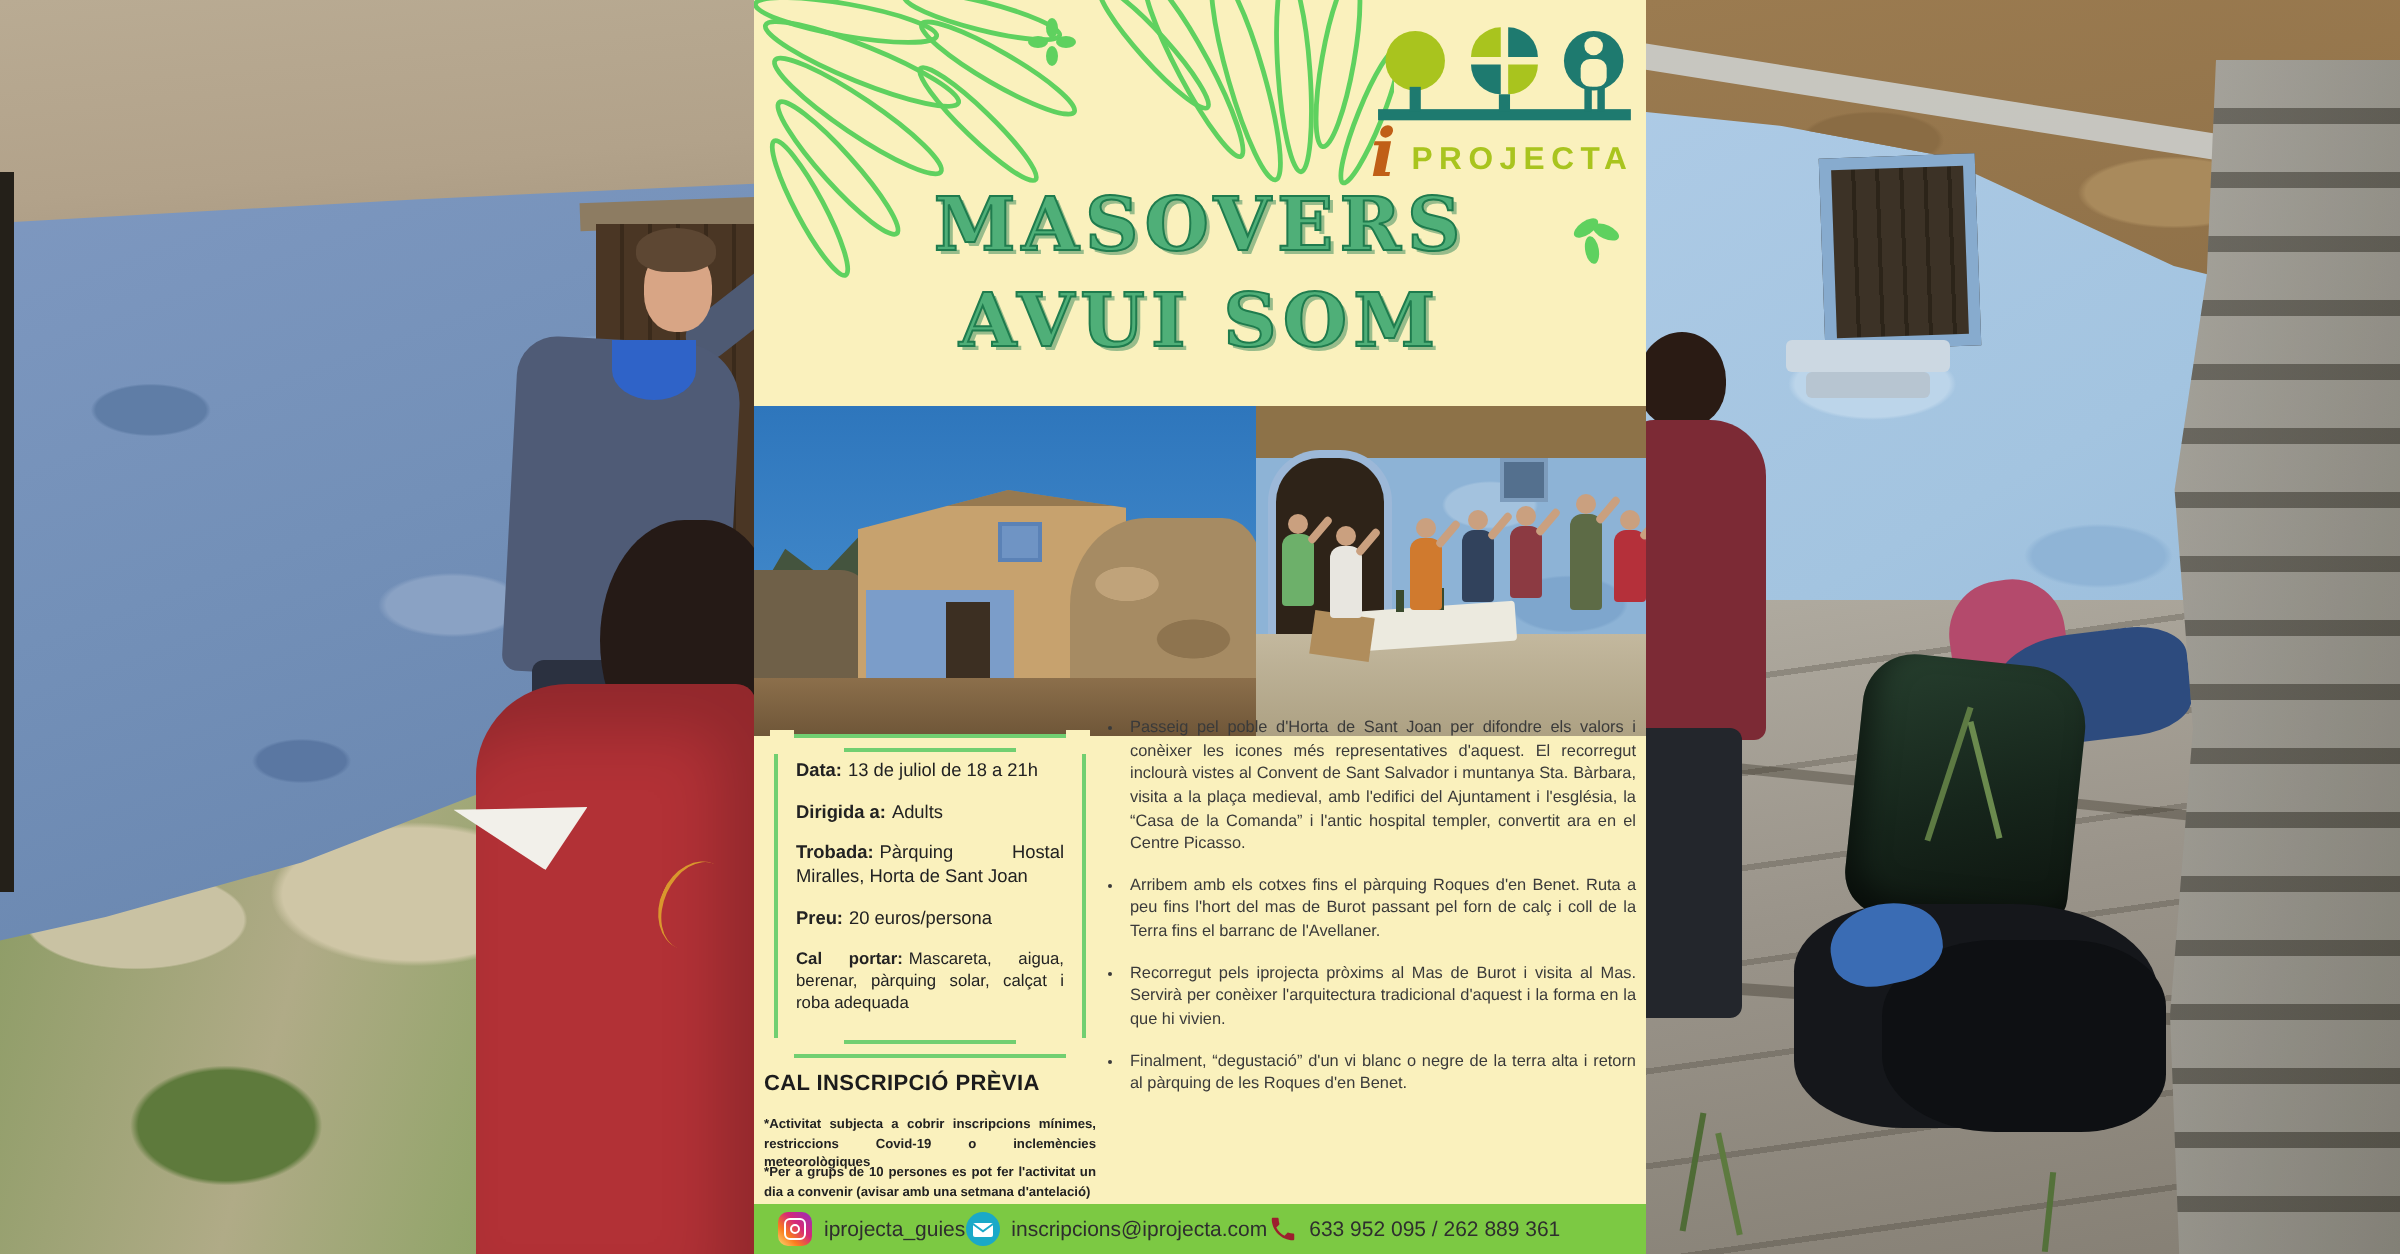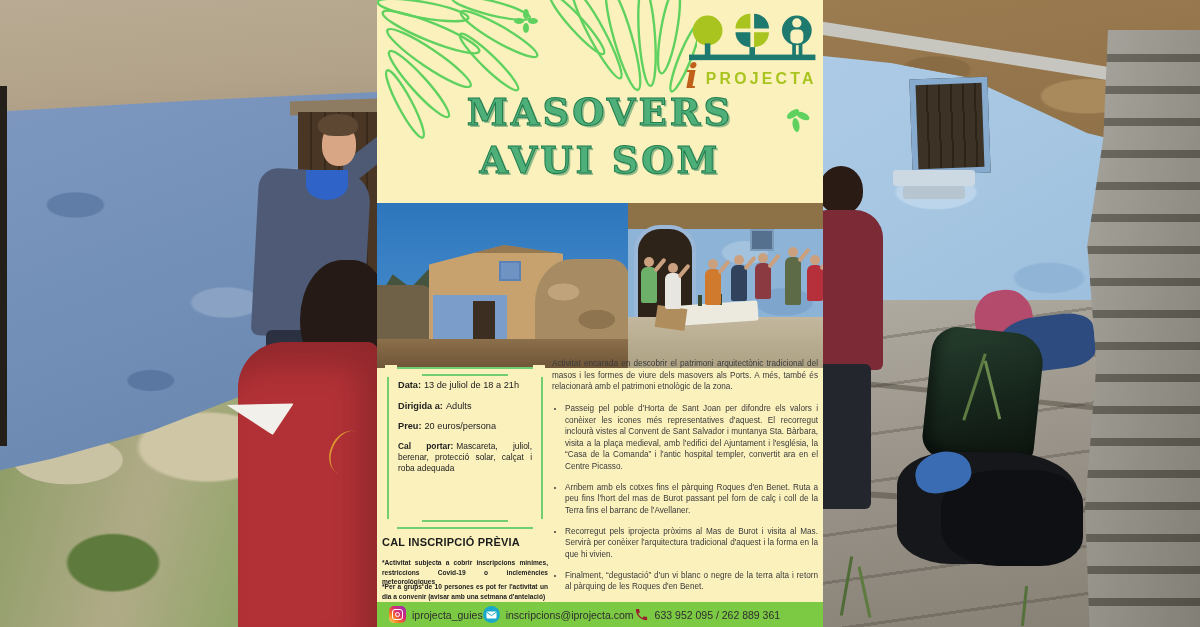--- a/index.html
+++ b/index.html
@@ -374,33 +374,35 @@
       <div class="corner c-tr"></div>
       <div class="corner c-bl"></div>
       <div class="corner c-br"></div>
       <div class="info-row">
         <span class="lbl">Data:</span><span>13 de juliol de 18 a 21h</span>
       </div>
       <div class="info-row">
         <span class="lbl">Dirigida a:</span><span>Adults</span>
       </div>
       <div class="info-row">
+        <span class="lbl">Trobada:</span><span>Pàrquing Hostal Miralles, Horta de Sant Joan</span>
+      </div>
+      <div class="info-row">
         <span class="lbl">Preu:</span><span>20 euros/persona</span>
       </div>
       <div class="info-row small">
-        <span class="lbl">Cal portar:</span><span>Mascareta, juliol, berenar, protecció solar, calçat i roba adequada</span>
+        <span class="lbl">Cal portar:</span><span>Mascareta, aigua, berenar, pàrquing solar, calçat i roba adequada</span>
       </div>
     </div>
 
     <div class="abs insc-head">CAL INSCRIPCIÓ PRÈVIA</div>
     <div class="abs insc-note1">*Activitat subjecta a cobrir inscripcions mínimes, restriccions Covid-19 o inclemències meteorològiques</div>
     <div class="abs insc-note2">*Per a grups de 10 persones es pot fer l'activitat un dia a convenir (avisar amb una setmana d'antelació)</div>
 
     <div class="abs desc">
-      <p>Activitat encarada en descobrir el patrimoni arquitectònic tradicional del masos i les formes de viure dels masovers als Ports. A més, també és relacionarà amb el patrimoni etnològic de la zona.</p>
       <ul>
         <li>Passeig pel poble d'Horta de Sant Joan per difondre els valors i conèixer les icones més representatives d'aquest. El recorregut inclourà vistes al Convent de Sant Salvador i muntanya Sta. Bàrbara, visita a la plaça medieval, amb l'edifici del Ajuntament i l'església, la “Casa de la Comanda” i l'antic hospital templer, convertit ara en el Centre Picasso.</li>
         <li>Arribem amb els cotxes fins el pàrquing Roques d'en Benet. Ruta a peu fins l'hort del mas de Burot passant pel forn de calç i coll de la Terra fins el barranc de l'Avellaner.</li>
         <li>Recorregut pels iprojecta pròxims al Mas de Burot i visita al Mas. Servirà per conèixer l'arquitectura tradicional d'aquest i la forma en la que hi vivien.</li>
         <li>Finalment, “degustació” d'un vi blanc o negre de la terra alta i retorn al pàrquing de les Roques d'en Benet.</li>
       </ul>
     </div>
 
     <div class="abs contactbar">
       <div class="citem">

